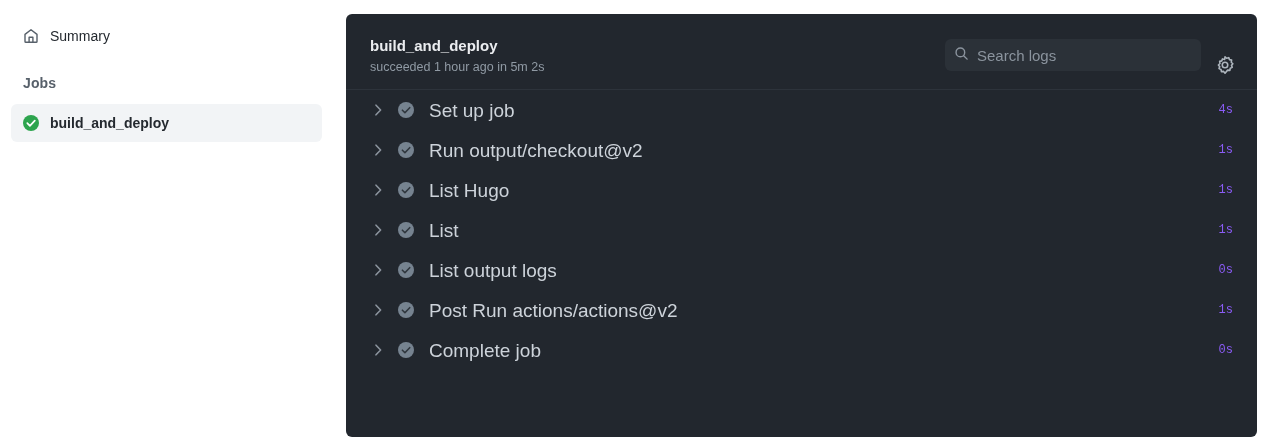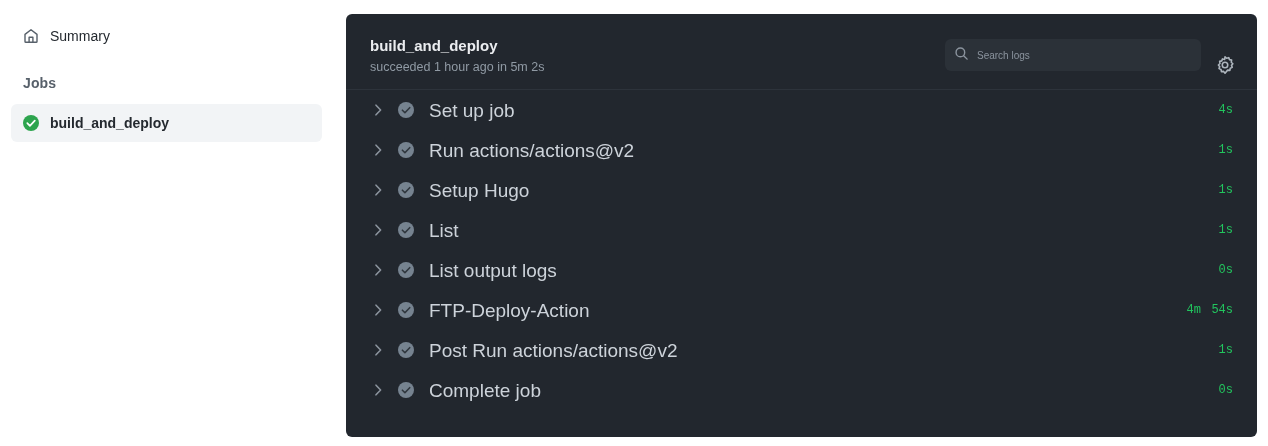--- a/index.html
+++ b/index.html
@@ -125,21 +125,21 @@
     padding: 0 9px;
     box-sizing: border-box;
     gap: 8px;
   }
   .search-input {
     border: none;
     outline: none;
     background: transparent;
     color: #d5d9de;
     font-family: "Liberation Sans", sans-serif;
-    font-size: 10px;
+    font-size: 15px;
     width: 210px;
     padding: 0;
   }
   .search-input::placeholder { color: #8b949e; opacity: 1; }
   .gear-btn {
     position: absolute;
     left: 869px;
     top: 41px;
     width: 20px;
     height: 20px;
@@ -175,21 +175,21 @@
     font-size: 19px;
     color: #cdd3da;
     line-height: 1;
     white-space: nowrap;
   }
   .step-duration {
     position: absolute;
     right: 24px;
     font-family: "Liberation Mono", monospace;
     font-size: 12px;
-    color: #22c55e;
+    color: #8b5cf6;
     line-height: 1;
     display: flex;
     gap: 8px;
   }
   .dur-min { display: inline-block; text-align: right; }
   .dur-sec { display: inline-block; width: 24px; text-align: right; }
 </style>
 </head>
 <body>
 
@@ -268,40 +268,40 @@
       <svg class="chevron" viewBox="0 0 16 16" fill="none" stroke="#8b939d" stroke-width="1.6" stroke-linecap="round" stroke-linejoin="round">
         <path d="M6 3.2 10.6 8 6 12.8"></path>
       </svg>
     </span>
     <span>
       <svg class="step-status" viewBox="0 0 16 16">
         <circle cx="8" cy="8" r="8" fill="#768390"></circle>
         <path d="M4.4 8.2 6.9 10.7 11.7 5.7" fill="none" stroke="#2f363d" stroke-width="1.6" stroke-linecap="round" stroke-linejoin="round"></path>
       </svg>
     </span>
-    <span class="step-name">Run actions/actions@v2</span>
+    <span class="step-name">Run output/checkout@v2</span>
     <span class="step-duration">
       <span class="dur-min"></span>
       <span class="dur-sec">1s</span>
     </span>
   </div>
 
   <div class="step-row">
     <span>
       <svg class="chevron" viewBox="0 0 16 16" fill="none" stroke="#8b939d" stroke-width="1.6" stroke-linecap="round" stroke-linejoin="round">
         <path d="M6 3.2 10.6 8 6 12.8"></path>
       </svg>
     </span>
     <span>
       <svg class="step-status" viewBox="0 0 16 16">
         <circle cx="8" cy="8" r="8" fill="#768390"></circle>
         <path d="M4.4 8.2 6.9 10.7 11.7 5.7" fill="none" stroke="#2f363d" stroke-width="1.6" stroke-linecap="round" stroke-linejoin="round"></path>
       </svg>
     </span>
-    <span class="step-name">Setup Hugo</span>
+    <span class="step-name">List Hugo</span>
     <span class="step-duration">
       <span class="dur-min"></span>
       <span class="dur-sec">1s</span>
     </span>
   </div>
 
   <div class="step-row">
     <span>
       <svg class="chevron" viewBox="0 0 16 16" fill="none" stroke="#8b939d" stroke-width="1.6" stroke-linecap="round" stroke-linejoin="round">
         <path d="M6 3.2 10.6 8 6 12.8"></path>
@@ -332,38 +332,20 @@
         <path d="M4.4 8.2 6.9 10.7 11.7 5.7" fill="none" stroke="#2f363d" stroke-width="1.6" stroke-linecap="round" stroke-linejoin="round"></path>
       </svg>
     </span>
     <span class="step-name">List output logs</span>
     <span class="step-duration">
       <span class="dur-min"></span>
       <span class="dur-sec">0s</span>
     </span>
   </div>
 
-  <div class="step-row">
-    <span>
-      <svg class="chevron" viewBox="0 0 16 16" fill="none" stroke="#8b939d" stroke-width="1.6" stroke-linecap="round" stroke-linejoin="round">
-        <path d="M6 3.2 10.6 8 6 12.8"></path>
-      </svg>
-    </span>
-    <span>
-      <svg class="step-status" viewBox="0 0 16 16">
-        <circle cx="8" cy="8" r="8" fill="#768390"></circle>
-        <path d="M4.4 8.2 6.9 10.7 11.7 5.7" fill="none" stroke="#2f363d" stroke-width="1.6" stroke-linecap="round" stroke-linejoin="round"></path>
-      </svg>
-    </span>
-    <span class="step-name">FTP-Deploy-Action</span>
-    <span class="step-duration">
-      <span class="dur-min">4m</span>
-      <span class="dur-sec">54s</span>
-    </span>
-  </div>
 
   <div class="step-row">
     <span>
       <svg class="chevron" viewBox="0 0 16 16" fill="none" stroke="#8b939d" stroke-width="1.6" stroke-linecap="round" stroke-linejoin="round">
         <path d="M6 3.2 10.6 8 6 12.8"></path>
       </svg>
     </span>
     <span>
       <svg class="step-status" viewBox="0 0 16 16">
         <circle cx="8" cy="8" r="8" fill="#768390"></circle>

